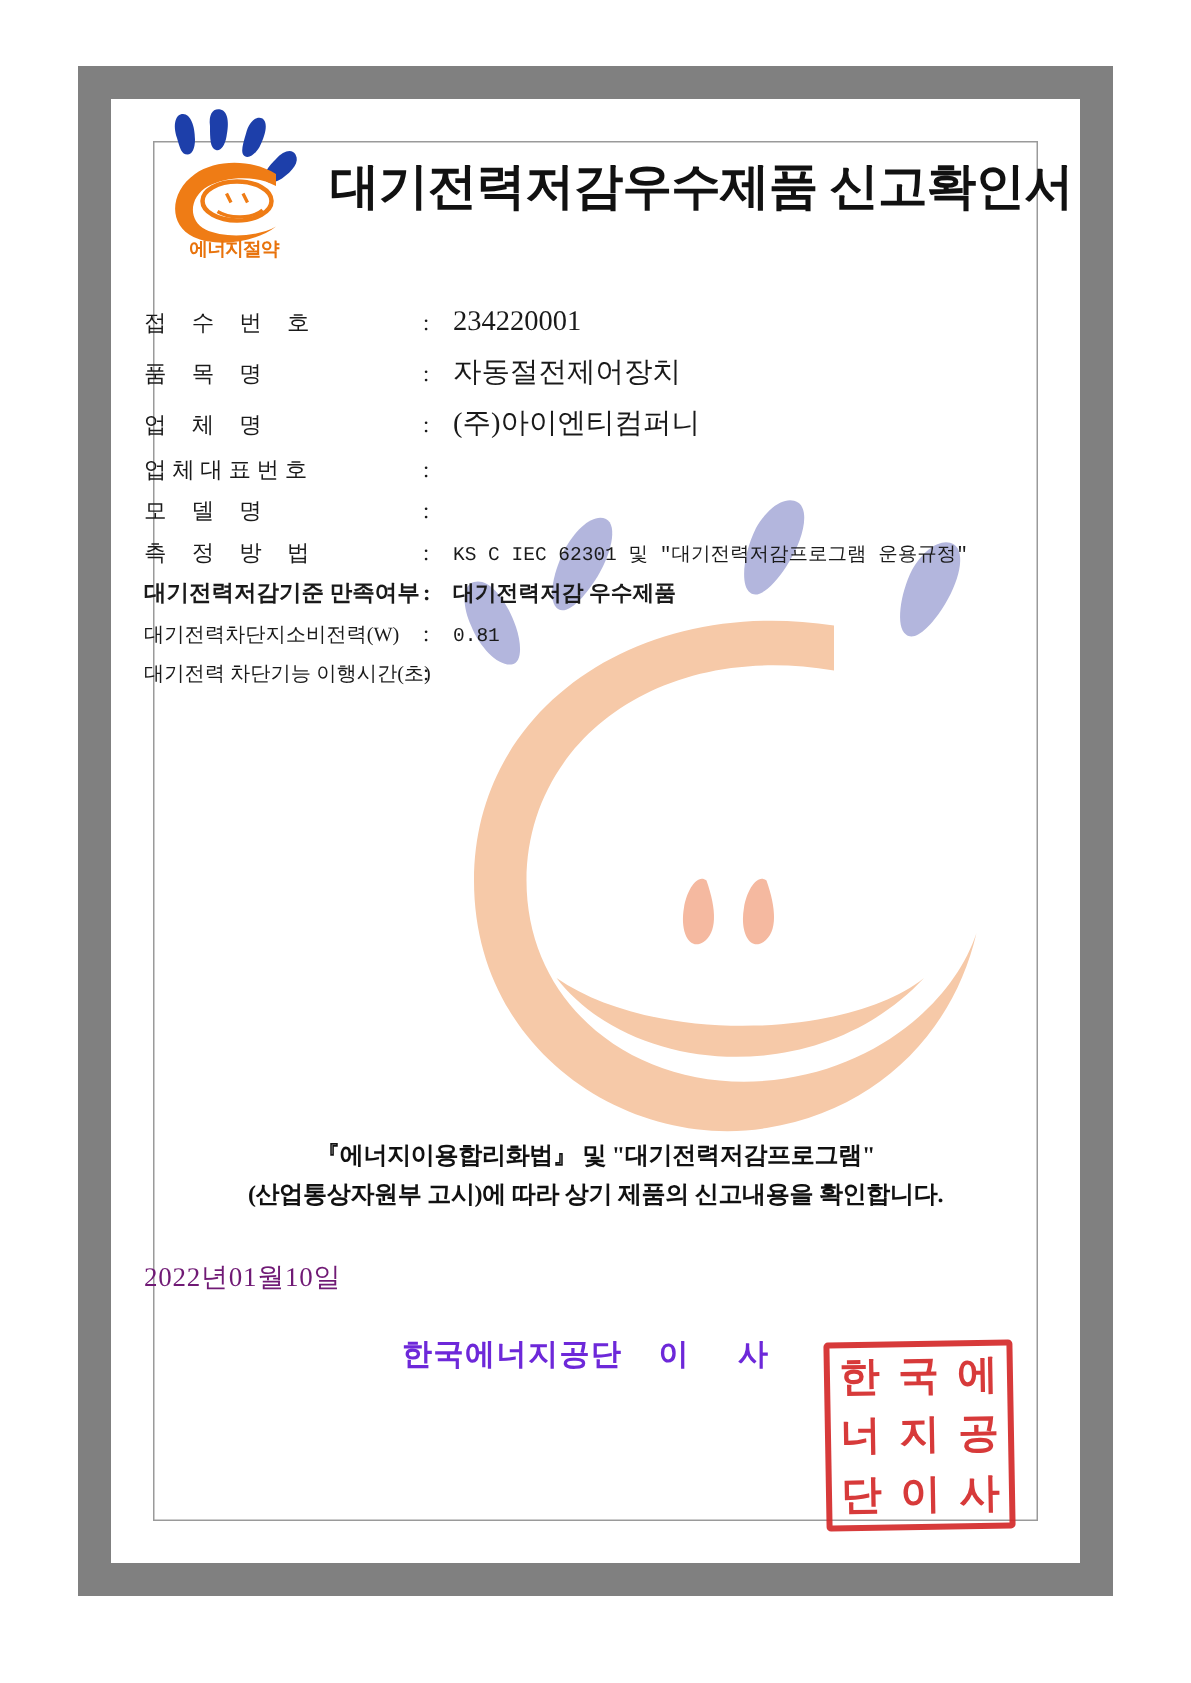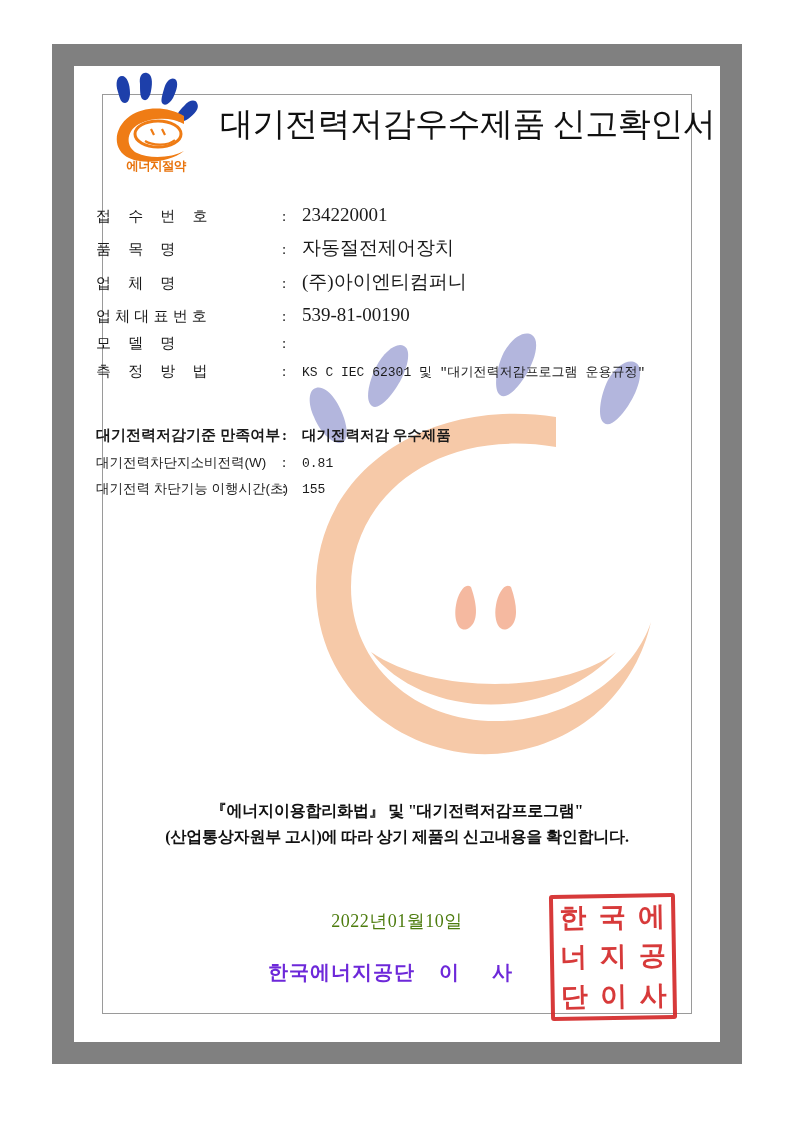--- a/index.html
+++ b/index.html
@@ -95,21 +95,21 @@
     font-family: "Liberation Sans", sans-serif;
     font-size: 12.5px;
     font-weight: bold;
     color: #e8730c;
     letter-spacing: -0.6px;
   }
   .doc-title {
     flex: 1;
     font-family: "Liberation Serif", serif;
     font-size: 33px;
-    font-weight: normal;
+    font-weight: bold;
     color: #111111;
     letter-spacing: -0.5px;
     padding-top: 30px;
     padding-left: 6px;
     white-space: nowrap;
   }
 
   
   .fields {
     position: relative;
@@ -120,21 +120,21 @@
   .field-row {
     display: flex;
     align-items: baseline;
     margin-bottom: 8.5px;
     font-size: 15px;
     color: #1a1a1a;
   }
   .f-label {
     width: 186px;
     flex: none;
-    font-family: Liberation Sans, sans-serif;
+    font-family: Liberation Serif, serif;
     font-size: 15px;
     white-space: nowrap;
   }
   .f-label.spaced {
     letter-spacing: 6.5px;
   }
   .f-label.sm {
     font-size: 13.5px;
   }
   .f-colon {
@@ -152,44 +152,43 @@
     font-size: 13px;
   }
   .field-row.bold .f-label,
   .field-row.bold .f-colon,
   .field-row.bold .f-value {
     font-weight: bold;
     font-size: 15px;
   }
   .field-row.bold .f-value {
     font-size: 14.5px;
-    margin-top: 37px;
   }
 
   
   .statement {
     position: relative;
     z-index: 2;
     margin-top: 300px;
     text-align: center;
     font-size: 16px;
     font-weight: bold;
     line-height: 1.65;
     color: #111111;
     letter-spacing: -0.2px;
   }
 
   
   .date-line {
     position: relative;
     z-index: 2;
-    margin-top: 58px;
-    text-align: center;
+    margin-top: 28px;
+    text-align: left;
     font-size: 18px;
-    color: #4d7c0f;
+    color: #701a75;
     letter-spacing: 0.5px;
   }
 
   
   .signature {
     position: relative;
     z-index: 2;
     margin-top: 26px;
     text-align: center;
     font-size: 20px;
@@ -305,21 +304,20 @@
 
       <div class="field-row">
         <div class="f-label spaced">업  체  명</div>
         <div class="f-colon">:</div>
         <div class="f-value">(주)아이엔티컴퍼니</div>
       </div>
 
       <div class="field-row">
         <div class="f-label">업 체 대 표 번 호</div>
         <div class="f-colon">:</div>
-        <div class="f-value">539-81-00190</div>
       </div>
 
       <div class="field-row">
         <div class="f-label spaced">모  델  명</div>
         <div class="f-colon">:</div>
       </div>
 
       <div class="field-row">
         <div class="f-label spaced">측 정 방 법</div>
         <div class="f-colon">:</div>
@@ -334,21 +332,20 @@
 
       <div class="field-row">
         <div class="f-label sm">대기전력차단지소비전력(W)</div>
         <div class="f-colon">:</div>
         <div class="f-value mono">0.81</div>
       </div>
 
       <div class="field-row">
         <div class="f-label sm">대기전력 차단기능 이행시간(초)</div>
         <div class="f-colon">:</div>
-        <div class="f-value mono">155</div>
       </div>
 
     </div>
 
     <div class="statement">
       <div>『에너지이용합리화법』 및 "대기전력저감프로그램"</div>
       <div>(산업통상자원부 고시)에 따라 상기 제품의 신고내용을 확인합니다.</div>
     </div>
 
     <div class="date-line">2022년01월10일</div>

